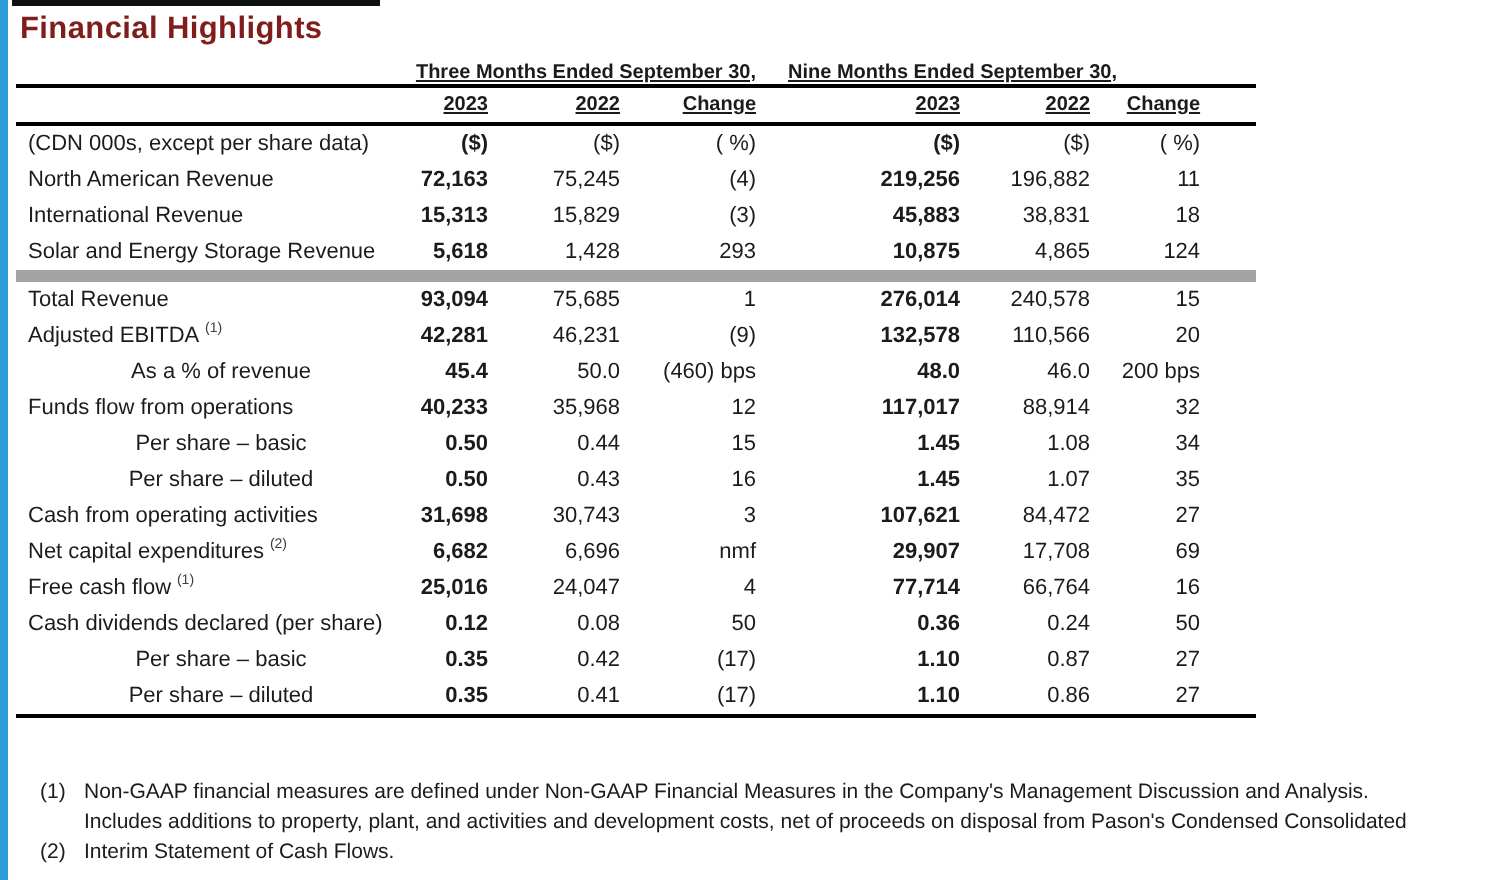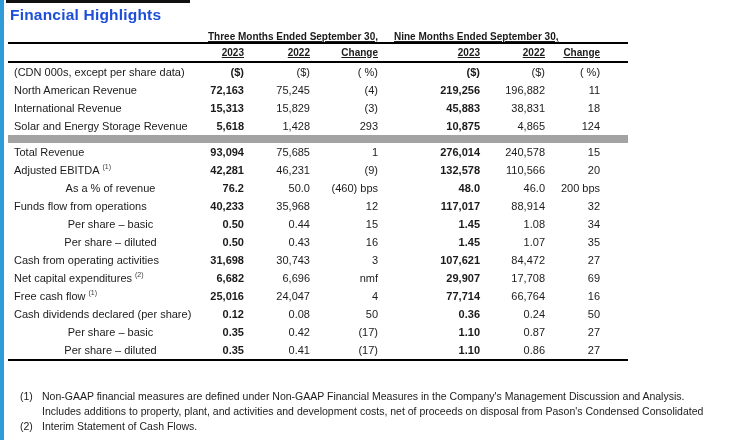--- a/index.html
+++ b/index.html
@@ -5,21 +5,21 @@
   html,body{margin:0;padding:0;}
   body{
     width:746px;height:440px;position:relative;background:#ffffff;
     font-family:"Liberation Sans","DejaVu Sans",sans-serif;
     color:#1b1b1b;overflow:hidden;
   }
   .blue-bar{position:absolute;left:0;top:0;width:4px;height:440px;background:#2d9cd8;}
   .top-line{position:absolute;left:6px;top:0;width:184px;height:3px;background:#101010;}
   .page-title{
     position:absolute;left:10px;top:6px;
-    font-size:15.5px;font-weight:bold;color:#1d4ed8;letter-spacing:.2px;
+    font-size:15.5px;font-weight:bold;color:#7f1d1d;letter-spacing:.2px;
   }
   .table-wrap{position:absolute;left:8px;top:28px;width:620px;}
   table{border-collapse:collapse;table-layout:fixed;width:620px;font-size:11px;}
   col.c-lbl{width:192px;}
   col.c1{width:52px;}
   col.c2{width:66px;}
   col.c3{width:68px;}
   col.c4{width:102px;}
   col.c5{width:65px;}
   col.c6{width:75px;}
@@ -28,21 +28,21 @@
   thead tr.group-row th.g-right{text-align:right;padding-right:8px;}
   thead tr.group-row th.g-left{text-align:left;padding-left:8px;}
   thead tr.year-row th{height:16px;vertical-align:middle;border-bottom:2px solid #000;
     text-align:right;padding:0 8px 1px 0;margin-top:46px;}
   thead tr.year-row th:last-child{padding-right:28px;}
   td{height:18px;padding:0 8px 0 0;text-align:right;white-space:nowrap;vertical-align:middle;}
   td:last-child{padding-right:28px;}
   td.lbl{text-align:left;padding:0 0 0 6px;}
   td.lbl.ind{padding-left:13px;text-align:center;}
   td:nth-child(2),td:nth-child(5){font-weight:bold;}
-  tr.rule-below td{border-bottom:8px solid #a3a3a3;margin-left:24px;}
+  tr.rule-below td{border-bottom:6px solid #a3a3a3;margin-left:24px;}
   tbody tr:last-child td{border-bottom:2px solid #000;}
   sup{font-size:7px;color:#3c3c3c;line-height:0;margin-left:1px;}
   .footnotes{position:absolute;left:8px;top:389px;width:730px;font-size:10.5px;line-height:15px;}
   .fn-line{display:flex;}
   .fn-marker{width:22px;flex:0 0 22px;padding-left:12px;box-sizing:content-box;}
   .fn-text{flex:1;white-space:nowrap;}
 </style>
 </head>
 <body>
 
@@ -128,21 +128,21 @@
           <td class="lbl">Adjusted EBITDA<sup> (1)</sup></td>
           <td>42,281</td>
           <td>46,231</td>
           <td>(9)</td>
           <td>132,578</td>
           <td>110,566</td>
           <td>20</td>
         </tr>
         <tr>
           <td class="lbl ind">As a % of revenue</td>
-          <td>76.2</td>
+          <td>45.4</td>
           <td>50.0</td>
           <td>(460) bps</td>
           <td>48.0</td>
           <td>46.0</td>
           <td>200 bps</td>
         </tr>
         <tr>
           <td class="lbl">Funds flow from operations</td>
           <td>40,233</td>
           <td>35,968</td>

